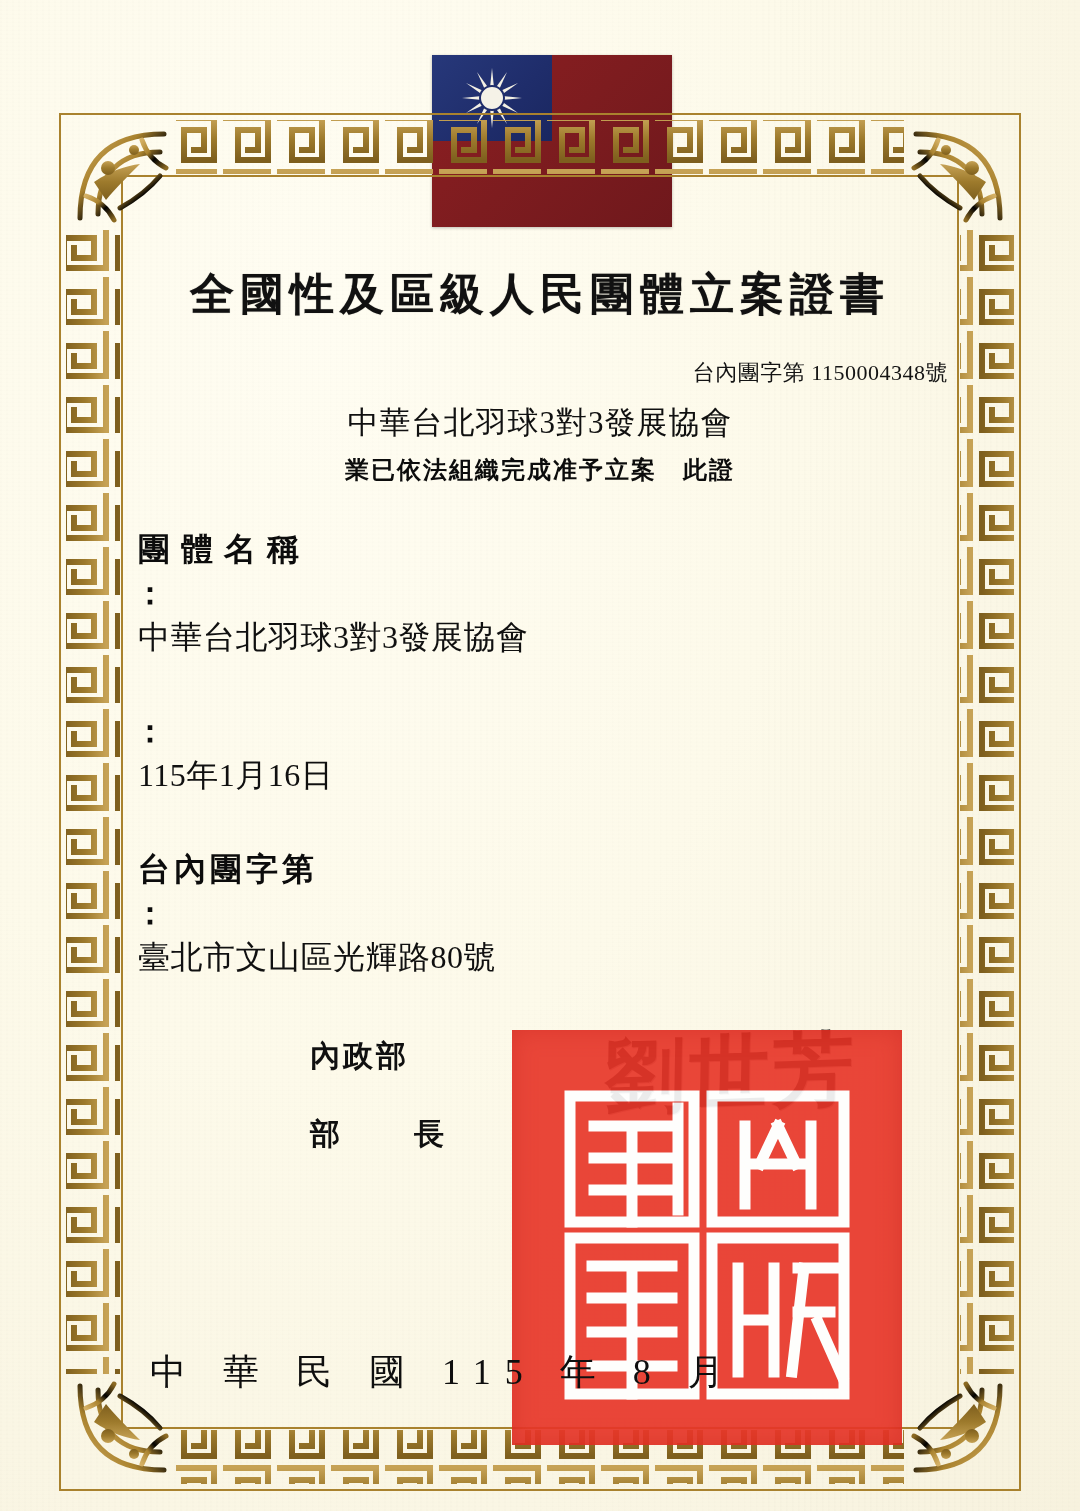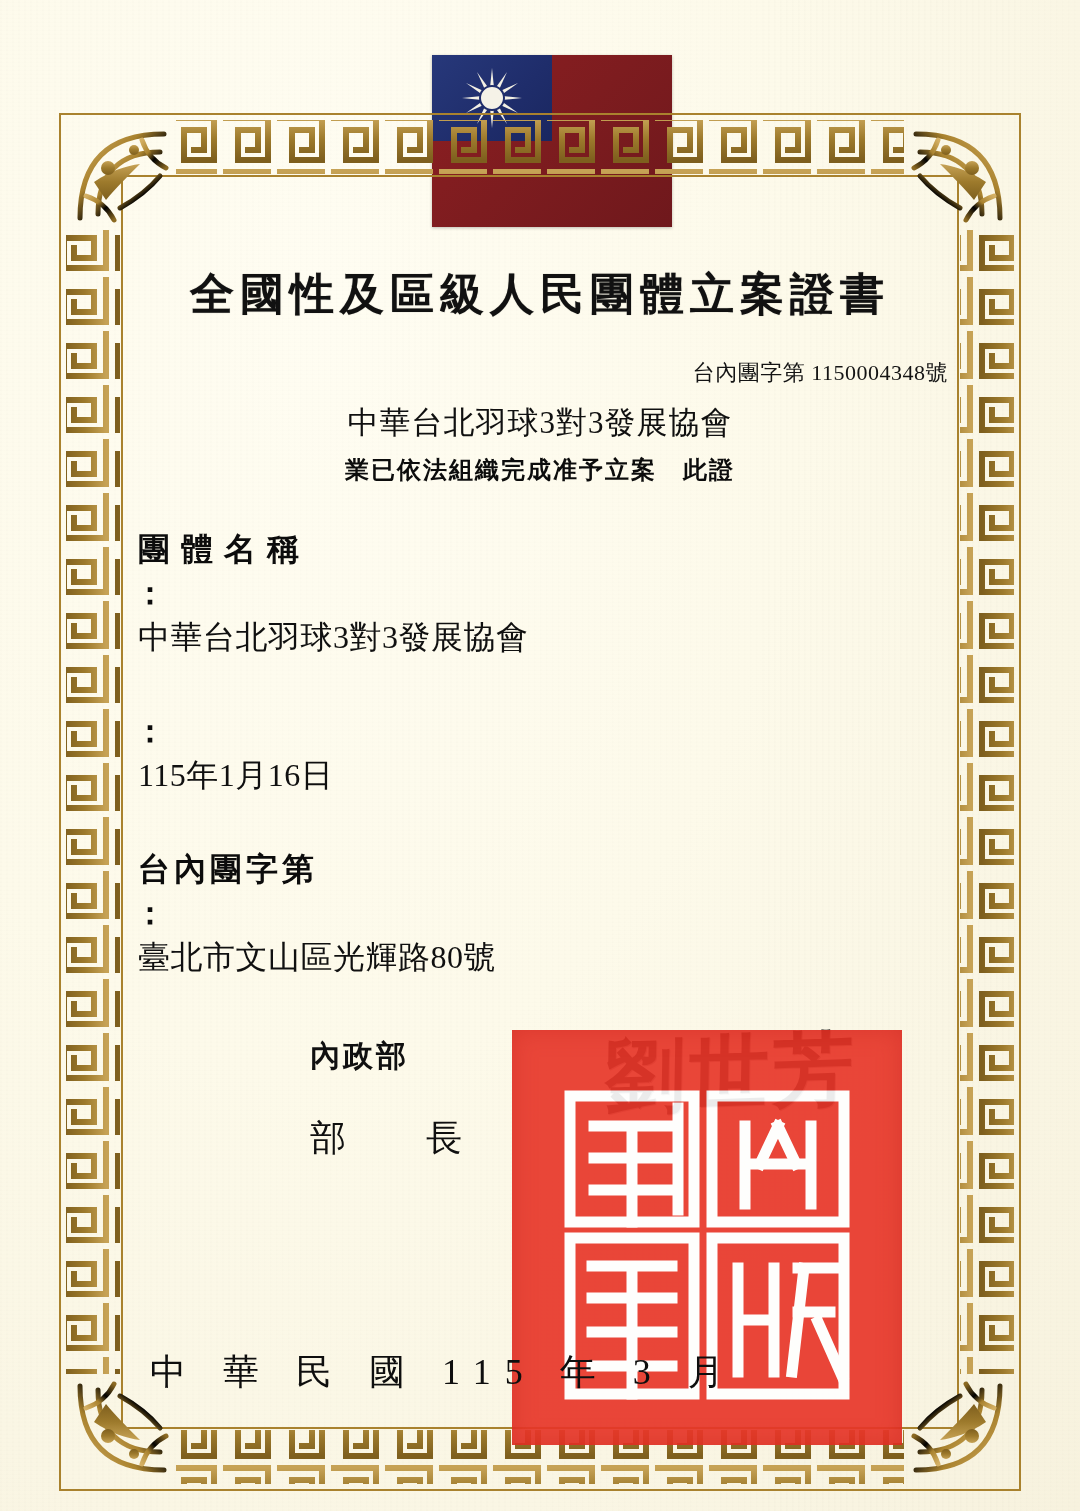--- a/index.html
+++ b/index.html
@@ -173,23 +173,24 @@
     top: 6px;
     font-size: 30px;
     letter-spacing: 3px;
     color: #101010;
     font-weight: bold;
   }
   .minister-title {
     position: absolute;
     left: 190px;
     top: 84px;
-    font-size: 36px;
+    font-size: 30px;
     letter-spacing: 22px;
     color: #101010;
+    font-weight: bold;
   }
   .minister-name {
     position: absolute;
     left: 485px;
     top: -10px;
     font-size: 80px;
     font-family: "DejaVu Serif", serif;
     font-weight: bold;
     color: #0b0b0b;
     letter-spacing: 4px;
@@ -395,15 +396,15 @@
           <path d="M32 180 H112 M32 212 H112 M32 246 H112 M32 280 H112 M72 180 V308"></path>
 
           <rect x="152" y="152" width="132" height="156"></rect>
           <path d="M178 182 V286 M214 182 V286 M178 234 H214"></path>
           <path d="M238 182 H276 M238 226 H270 M244 182 L232 286 M258 236 L282 290"></path>
         </g>
       </svg>
     </div>
   </div>
 
-  <div class="date-line">中 華 民 國  115  年  3  月</div>
+  <div class="date-line">中 華 民 國  115  年  8  月</div>
 
 </div>
 
 </body></html>

